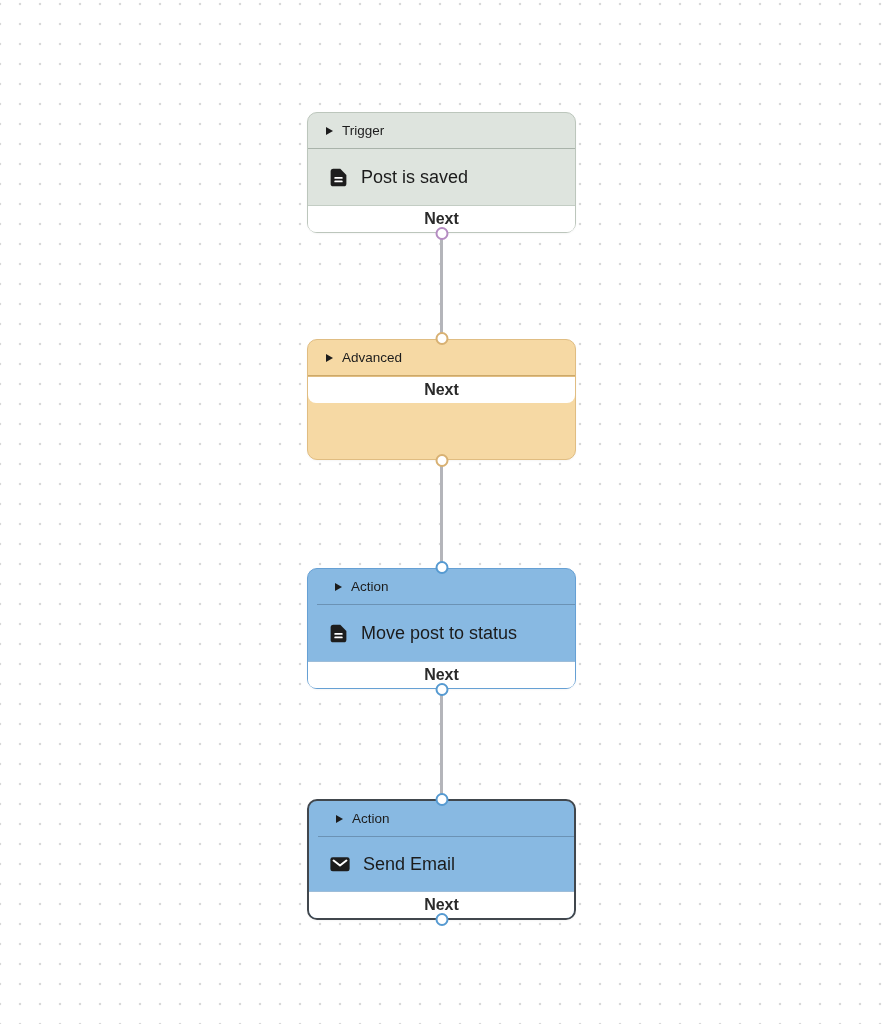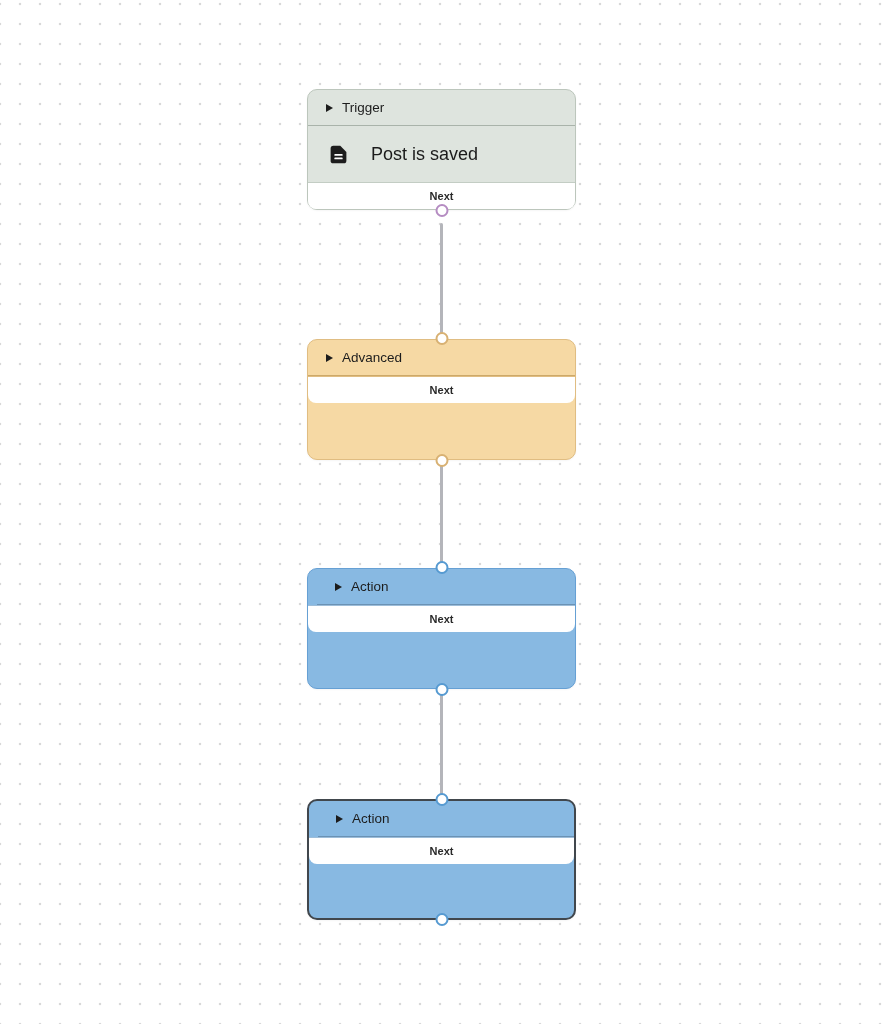--- a/index.html
+++ b/index.html
@@ -34,21 +34,21 @@
     position: absolute;
     left: 307px;
     width: 269px;
     height: 121px;
     border-radius: 10px;
     display: flex;
     flex-direction: column;
     z-index: 2;
     box-shadow: 0 1px 2px rgba(0,0,0,0.04);
   }
-  .node-1 { top: 89px; background: #dee4de; border: 1px solid #bcc6bc; }
+  .node-1 { top: 112px; background: #dee4de; border: 1px solid #bcc6bc; }
   .node-2 { top: 339px; background: #f6d9a4; border: 1px solid #e0bd82; }
   .node-3 { top: 568px; background: #88b9e2; border: 1px solid #66a0d4; }
   .node-4 { top: 799px; background: #88b9e2; border: 2px solid #41474d; }
 
   .node-header {
     height: 36px;
     flex: 0 0 36px;
     display: flex;
     align-items: center;
     gap: 9px;
@@ -65,39 +65,39 @@
     width: 0; height: 0;
     border-left: 7px solid #1c1c1c;
     border-top: 4.5px solid transparent;
     border-bottom: 4.5px solid transparent;
     flex: 0 0 auto;
   }
   .node-body {
     flex: 1 1 auto;
     display: flex;
     align-items: center;
-    gap: 22px;
+    gap: 12px;
     padding: 0 20px;
   }
   .node-title {
     font-size: 18px;
     font-weight: 500;
     color: #1b1b1b;
     white-space: nowrap;
   }
   .body-icon { display: flex; align-items: center; flex: 0 0 auto; }
   .node-footer {
     flex: 0 0 27px;
     height: 27px;
     background: #ffffff;
     border-radius: 0 0 8px 8px;
     display: flex;
     align-items: center;
     justify-content: center;
-    font-size: 11px;
+    font-size: 16px;
     font-weight: 600;
     color: #2a2a2a;
   }
   .node-1 .node-footer { border-top: 1px solid #c3cdc4; }
   .node-2 .node-footer { border-top: 1px solid #e0bd82; }
   .node-3 .node-footer, .node-4 .node-footer { border-top: 1px solid #9dbdd9; }
 
   
   .handle {
     position: absolute;
@@ -154,32 +154,51 @@
     </div>
     <div class="handle handle-top ring-tan"></div>
     <div class="handle handle-bottom ring-tan"></div>
   </div>
 
   <div class="node node-3">
     <div class="node-header">
       <span class="tri"></span>
       <span>Action</span>
     </div>
+    <div class="node-body">
+      <span class="body-icon">
+        <svg viewBox="0 0 24 24" width="21" height="21" aria-hidden="true">
+          <path fill="#1d1d1d" d="M6 2 H14 L21 9 V19 a3 3 0 0 1 -3 3 H6 a3 3 0 0 1 -3 -3 V5 a3 3 0 0 1 3 -3 z"></path>
+          <rect x="7.2" y="11.4" width="9.6" height="2.1" rx="1" fill="#ffffff"></rect>
+          <rect x="7.2" y="15.4" width="9.6" height="2.1" rx="1" fill="#ffffff"></rect>
+        </svg>
+      </span>
+      <span class="node-title">Move post to status</span>
+    </div>
     <div class="node-footer">
       <span>Next</span>
     </div>
     <div class="handle handle-top ring-blue"></div>
     <div class="handle handle-bottom ring-blue"></div>
   </div>
 
   <div class="node node-4">
     <div class="node-header">
       <span class="tri"></span>
       <span>Action</span>
     </div>
+    <div class="node-body">
+      <span class="body-icon">
+        <svg viewBox="0 0 24 24" width="22" height="22" aria-hidden="true">
+          <rect x="1.5" y="4.5" width="21" height="15.5" rx="2.6" fill="#1d1d1d"></rect>
+          <polyline points="5 8.2 12 13.6 19 8.2" fill="none" stroke="#ffffff" stroke-width="2.2" stroke-linecap="round" stroke-linejoin="round"></polyline>
+        </svg>
+      </span>
+      <span class="node-title">Send Email</span>
+    </div>
     <div class="node-footer">
       <span>Next</span>
     </div>
     <div class="handle handle-top ring-blue"></div>
     <div class="handle handle-bottom ring-blue"></div>
   </div>
 
 </div>
 
 </body></html>

